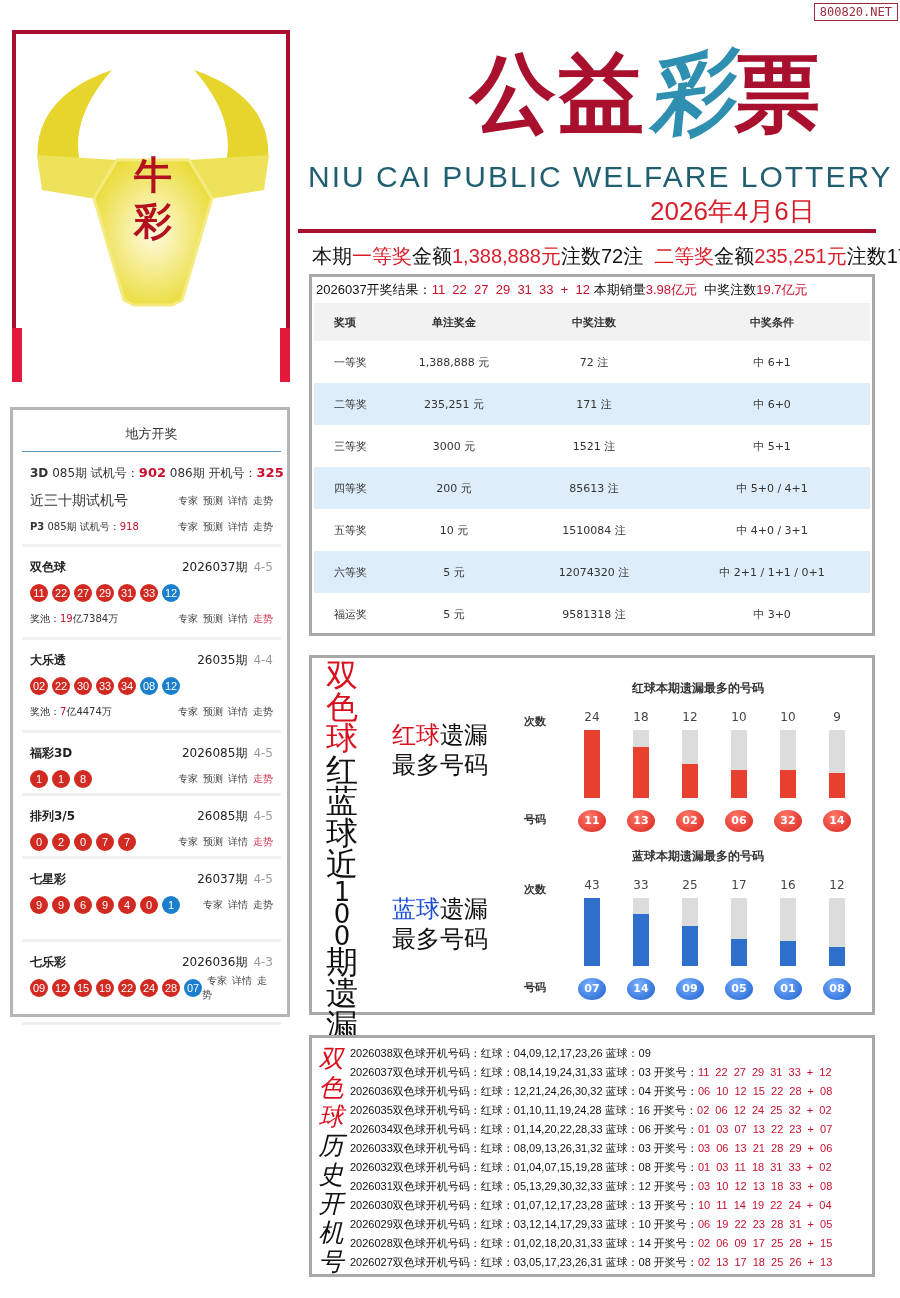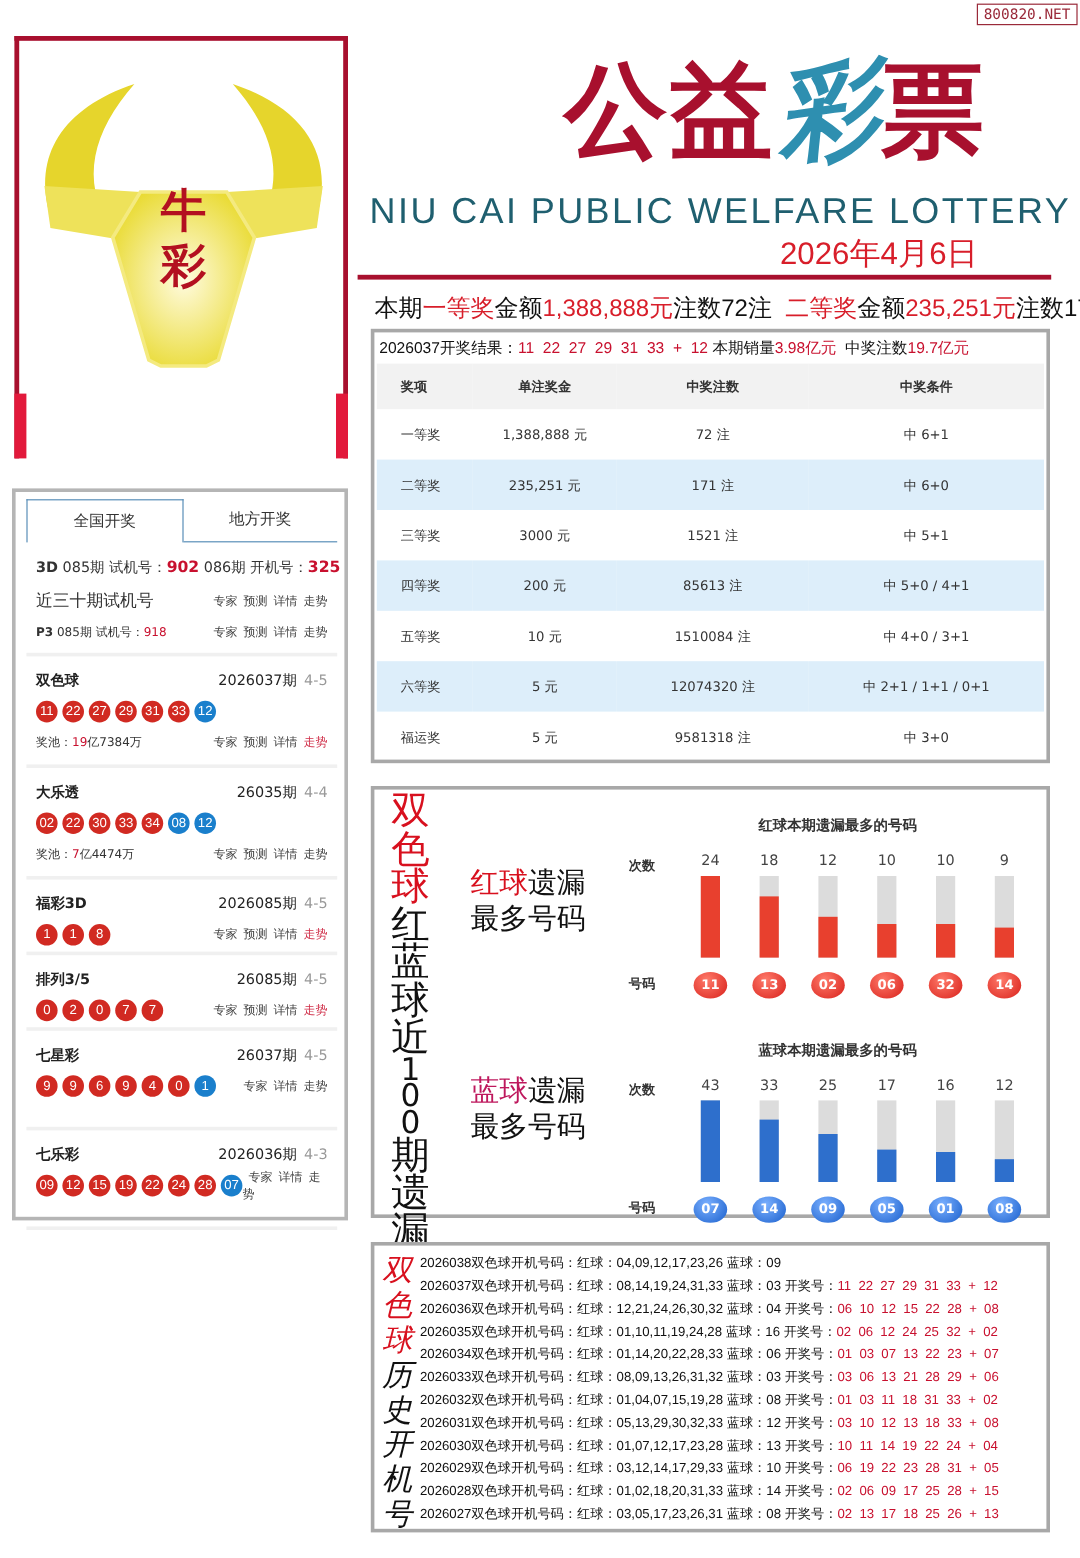--- a/index.html
+++ b/index.html
@@ -57,21 +57,21 @@
   .period .dt { color: #999; margin-left: 6px; }
   .balls { display: flex; gap: 4px; }
   .ball { width: 18px; height: 18px; border-radius: 50%; color: #fff; font-size: 11px; text-align: center; line-height: 18px; font-family: "Liberation Sans", sans-serif; }
   .ball.r { background: #d12a22; } .ball.bl { background: #1a7fcc; }
 
   
   .miss-panel { position: absolute; left: 309px; top: 655px; width: 566px; height: 360px; border: 3px solid #a8a8a8; background: #fff; }
   .vtitle { position: absolute; left: 10px; top: 2px; width: 40px; font-size: 32px; line-height: 31.5px; text-align: center; color: #111; font-family: "DejaVu Sans", sans-serif; }
   .vtitle .v-red { color: #d8101e; }
   .miss-label { position: absolute; left: 80px; font-size: 24px; line-height: 30px; color: #111; }
-  .miss-label .lr { color: #d8101e; } .miss-label .lb { color: #be185d; }
+  .miss-label .lr { color: #d8101e; } .miss-label .lb { color: #1d4ed8; }
   .chart { position: absolute; left: 200px; width: 350px; }
   .chart-title { position: absolute; left: 120px; font-size: 12px; font-weight: bold; color: #333; white-space: nowrap; }
   .axis-lab { position: absolute; left: 12px; font-size: 11px; color: #333; font-weight: bold; }
   .bar-col { position: absolute; width: 36px; text-align: center; }
   .bar-val { font-size: 12px; color: #444; height: 16px; }
   .bar-track { width: 16px; height: 68px; margin: 4px auto 0; background: #dcdcdc; position: relative; }
   .bar-fill { position: absolute; left: 0; bottom: 0; width: 16px; }
   .bar-ball { width: 28px; height: 22px; border-radius: 50%; margin: 12px auto 0; color: #fff; font-size: 11px; font-weight: bold; line-height: 22px; }
 
   
@@ -178,21 +178,20 @@
           <td>5 元</td>
           <td>9581318 注</td>
           <td>中 3+0</td>
         </tr>
     </tbody>
   </table>
 </div>
 
 <div class="lotto-panel">
   <div class="tabs">
-    <div class="tab active">全国开奖</div>
     <div class="tab">地方开奖</div>
   </div>
 
   <div class="sec" style="padding-top:6px;padding-bottom:4px;">
     <div class="row r3d">
       <span style="white-space:pre"><span class="b">3D</span><span> 085期 试机号：</span><span class="num-red">902</span><span> 086期 开机号：</span><span class="num-red">325</span></span>
     </div>
     <div class="row" style="height:26px">
       <span style="font-size:14px">近三十期试机号</span>
       <span class="links"><span>专家</span><span>预测</span><span>详情</span><span>走势</span></span>
@@ -384,21 +383,21 @@
         <div class="bar-ball" style="background: radial-gradient(circle at 40% 30%, rgb(255, 122, 106), rgb(216, 32, 26));">32</div>
       </div>
       <div class="bar-col" style="left: 307px; top: 30px;">
         <div class="bar-val">9</div>
         <div class="bar-track">
           <div class="bar-fill" style="height: 25.5px; background: rgb(232, 64, 46);"></div>
         </div>
         <div class="bar-ball" style="background: radial-gradient(circle at 40% 30%, rgb(255, 122, 106), rgb(216, 32, 26));">14</div>
       </div>
     </div>
-  <div class="chart" id="chart1" style="top:209px;height:160px">
+  <div class="chart" id="chart1" style="top:190px;height:160px">
     <div class="chart-title" style="top:0">蓝球本期遗漏最多的号码</div>
     <div class="axis-lab" style="top:34px">次数</div>
     <div class="axis-lab" style="top:132px">号码</div>
   <div class="bar-col" style="left: 62px; top: 30px;">
         <div class="bar-val">43</div>
         <div class="bar-track">
           <div class="bar-fill" style="height: 68px; background: rgb(46, 111, 204);"></div>
         </div>
         <div class="bar-ball" style="background: radial-gradient(circle at 40% 30%, rgb(122, 176, 255), rgb(26, 95, 204));">07</div>
       </div>

